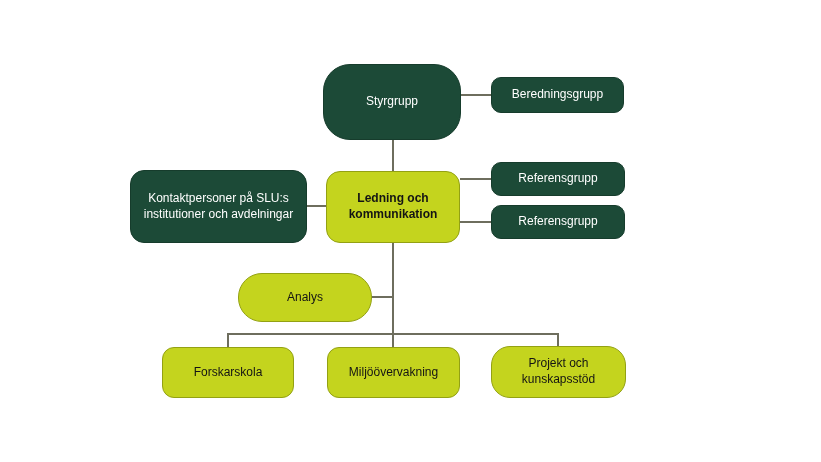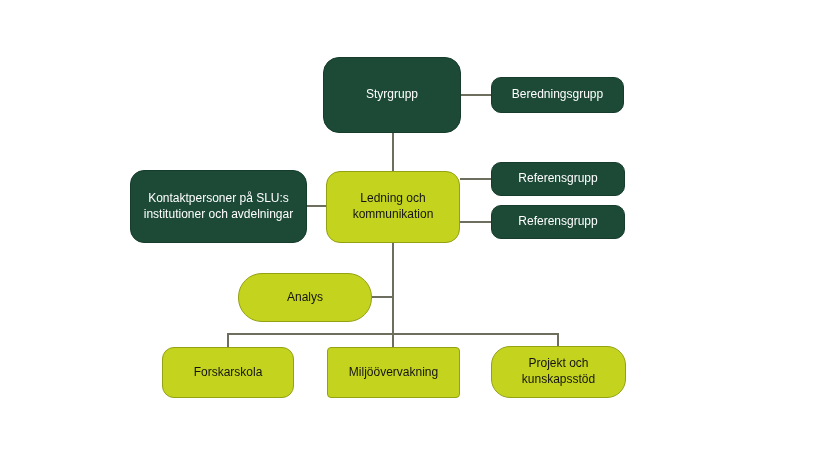--- a/index.html
+++ b/index.html
@@ -36,29 +36,29 @@
     background: #c4d41e;
     color: #141414;
     border: 1px solid #93a113;
   }
   .connector {
     position: absolute;
     background: #6e6e5e;
   }
 
   
-  #n-styrgrupp        { left: 323px; top: 57px;  width: 138px; height: 76px; border-radius: 16px; }
+  #n-styrgrupp        { left: 323px; top: 64px;  width: 138px; height: 76px; border-radius: 27px; }
   #n-beredningsgrupp  { left: 491px; top: 77px;  width: 133px; height: 36px; border-radius: 10px; }
   #n-kontaktpersoner  { left: 130px; top: 170px; width: 177px; height: 73px; border-radius: 14px; }
-  #n-ledning          { left: 326px; top: 171px; width: 134px; height: 72px; border-radius: 14px; }
+  #n-ledning          { left: 326px; top: 171px; width: 134px; height: 72px; border-radius: 14px; font-weight: bold; }
   #n-referensgrupp1   { left: 491px; top: 162px; width: 134px; height: 34px; border-radius: 10px; }
   #n-referensgrupp2   { left: 491px; top: 205px; width: 134px; height: 34px; border-radius: 10px; }
   #n-analys           { left: 238px; top: 273px; width: 134px; height: 49px; border-radius: 24px; }
   #n-forskarskola     { left: 162px; top: 347px; width: 132px; height: 51px; border-radius: 12px; }
-  #n-miljoovervakning { left: 327px; top: 347px; width: 133px; height: 51px; border-radius: 4px; }
+  #n-miljoovervakning { left: 327px; top: 347px; width: 133px; height: 51px; border-radius: 12px; }
   #n-projekt          { left: 491px; top: 346px; width: 135px; height: 52px; border-radius: 19px; }
 
   
   #c-styr-bered   { left: 461px; top: 94px;  width: 30px;  height: 2px; }
   #c-styr-ledning { left: 392px; top: 133px; width: 2px;   height: 38px; }
   #c-kontakt-ledning { left: 297px; top: 205px; width: 29px; height: 2px; }
   #c-ledning-ref1 { left: 460px; top: 178px; width: 31px;  height: 2px; }
   #c-ledning-ref2 { left: 460px; top: 221px; width: 31px;  height: 2px; }
   #c-ledning-down { left: 392px; top: 243px; width: 2px;   height: 104px; }
   #c-analys-stem  { left: 372px; top: 296px; width: 20px;  height: 2px; }

